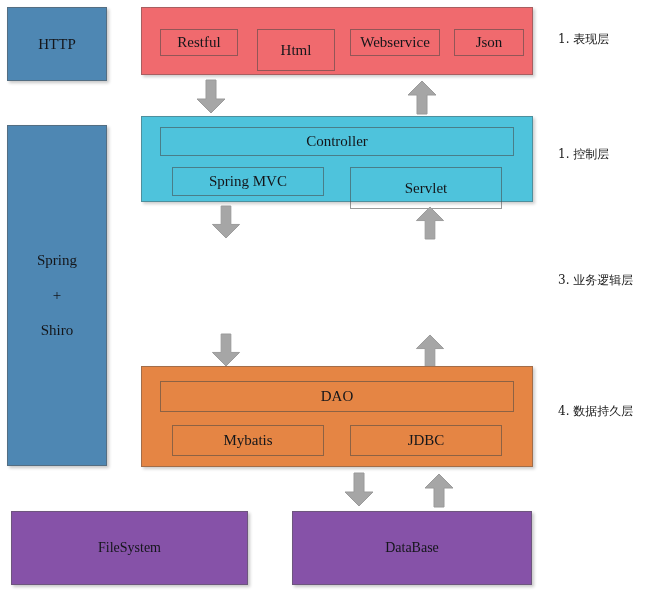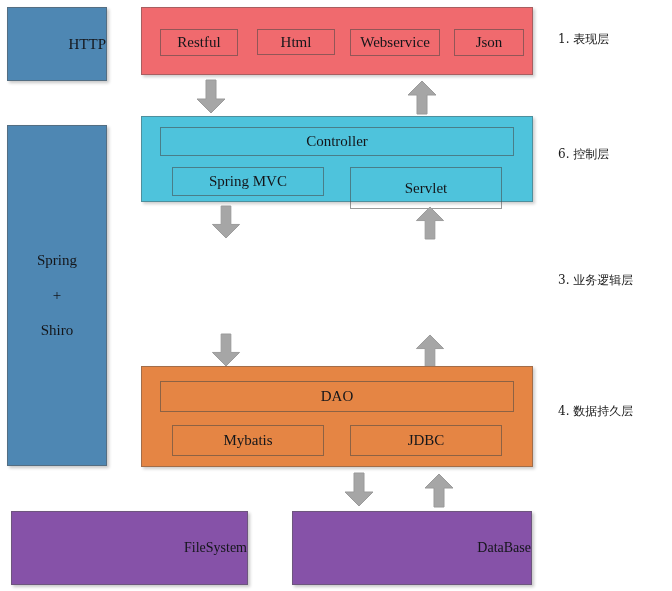--- a/index.html
+++ b/index.html
@@ -19,21 +19,21 @@
     position: absolute;
     left: 0; top: 0;
     width: 672px;
     height: 591px;
   }
   .box {
     position: absolute;
     box-sizing: border-box;
     display: flex;
     align-items: center;
-    justify-content: flex-end;
+    justify-content: center;
     text-align: center;
     border: 1px solid rgba(90,90,90,0.55);
     box-shadow: 2px 2px 3px rgba(0,0,0,0.22);
   }
   
   .side-block {
     background: #4e87b3;
     color: #14161a;
     font-size: 15px;
   }
@@ -107,21 +107,21 @@
   <div class="box side-block stack" style="left:7px; top:125px; width:100px; height:341px;">
     <span class="side-line">Spring</span>
     <span class="side-line">+</span>
     <span class="side-line">Shiro</span>
   </div>
 
   <div class="layer layer-red" style="left:141px; top:7px; width:392px; height:68px;">
     <div class="chip" style="left:18px; top:21px; width:78px; height:27px;">
       <span>Restful</span>
     </div>
-    <div class="chip" style="left:115px; top:21px; width:78px; height:26px;">
+    <div class="chip" style="left:115px; top:21px; width:78px; height:42px;">
       <span>Html</span>
     </div>
     <div class="chip" style="left:208px; top:21px; width:90px; height:27px;">
       <span>Webservice</span>
     </div>
     <div class="chip" style="left:312px; top:21px; width:70px; height:27px;">
       <span>Json</span>
     </div>
   </div>
 
@@ -180,17 +180,17 @@
 
   <div class="box store-block" style="left:11px; top:511px; width:237px; height:74px;">
     <span>FileSystem</span>
   </div>
 
   <div class="box store-block" style="left:292px; top:511px; width:240px; height:74px;">
     <span>DataBase</span>
   </div>
 
   <div class="caption" style="left:558px; top:31px;">1. 表现层</div>
-  <div class="caption" style="left:558px; top:146px;">6. 控制层</div>
+  <div class="caption" style="left:558px; top:146px;">1. 控制层</div>
   <div class="caption" style="left:558px; top:272px;">3. 业务逻辑层</div>
   <div class="caption" style="left:558px; top:403px;">4. 数据持久层</div>
 
 </div>
 
 </body></html>

